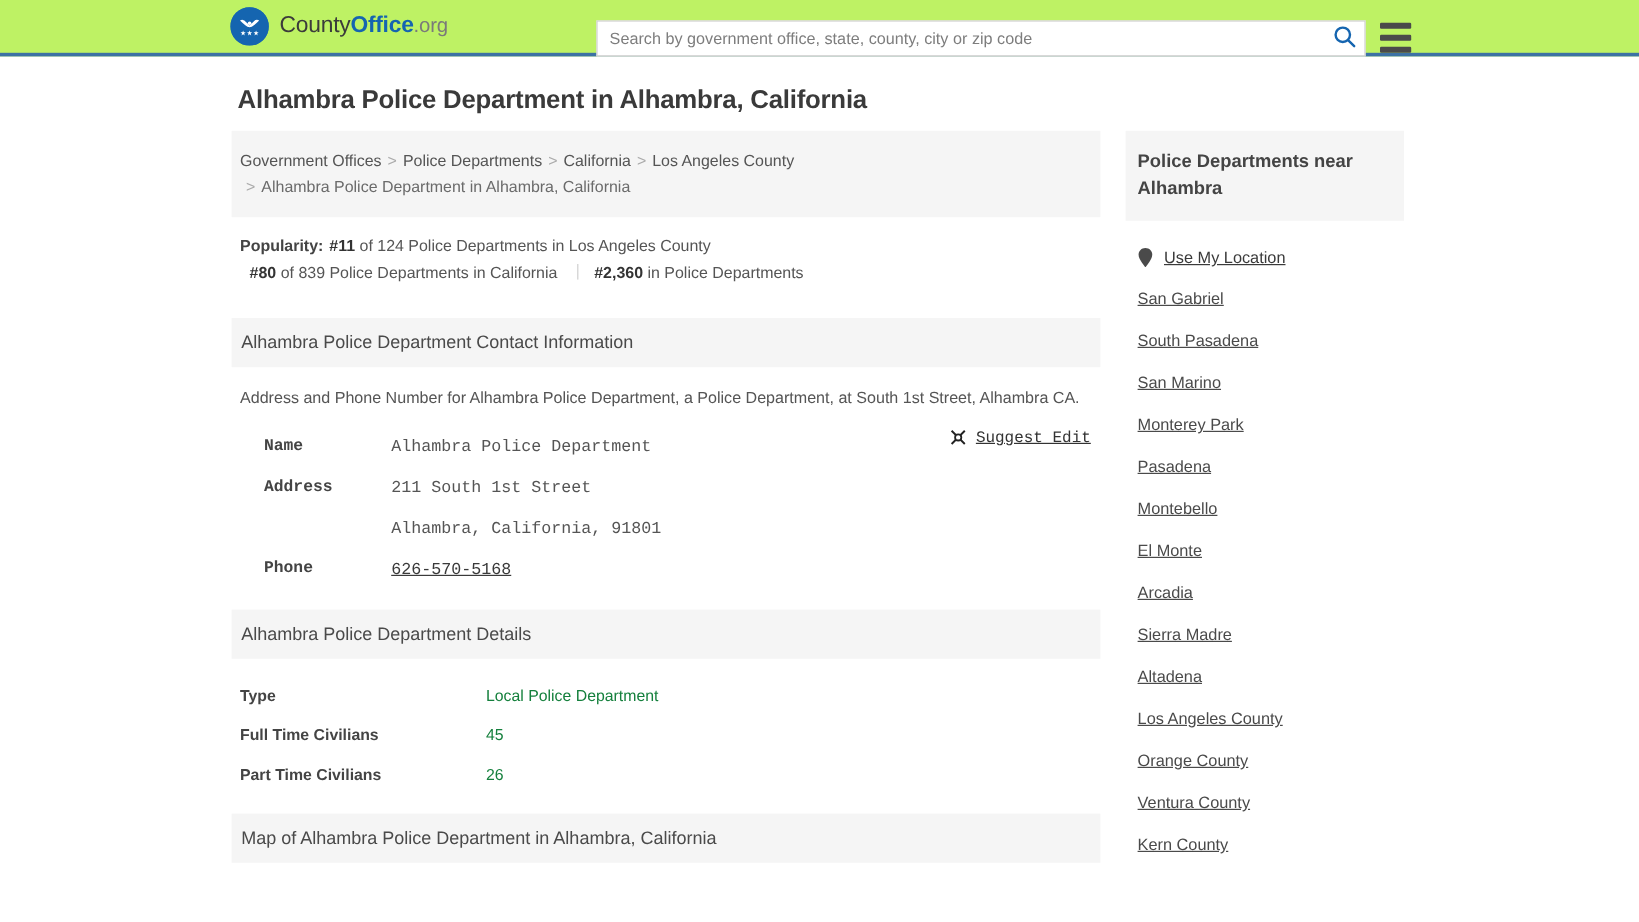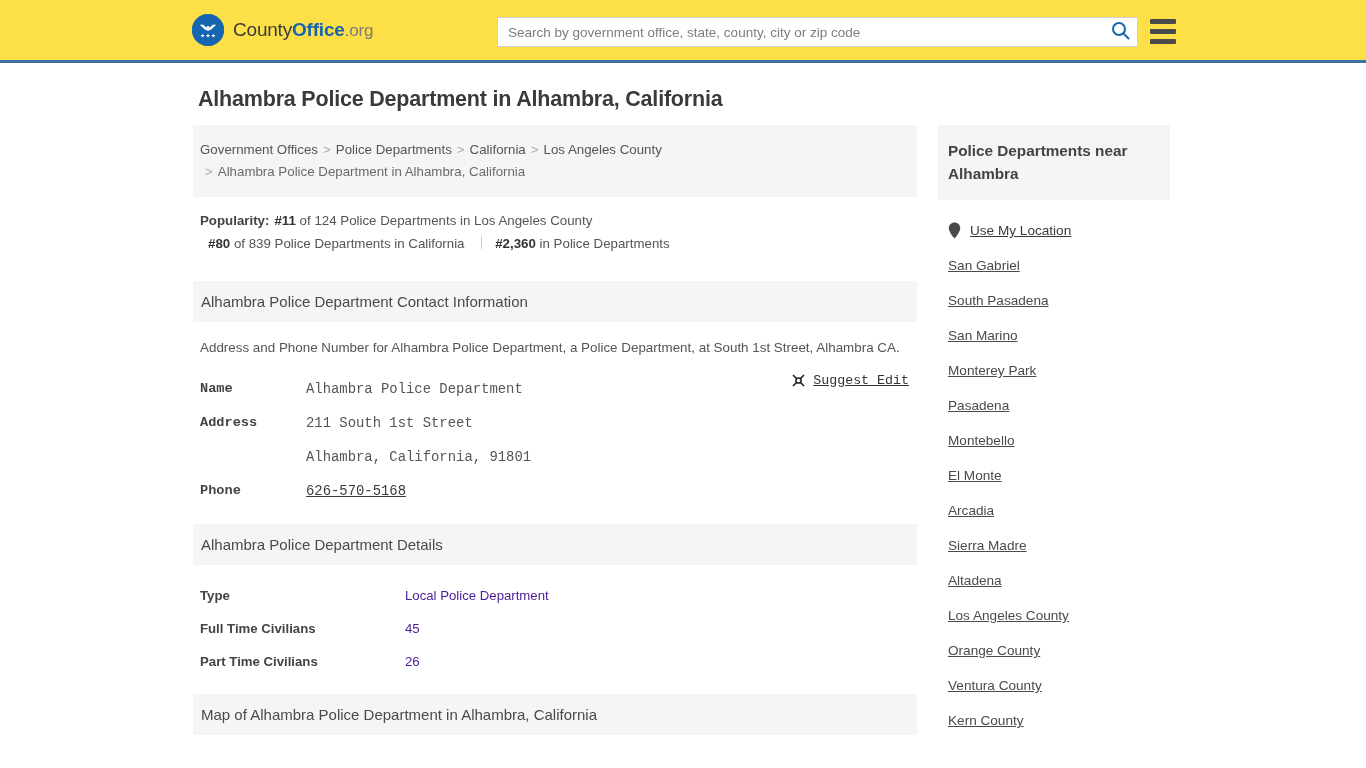--- a/index.html
+++ b/index.html
@@ -7,22 +7,22 @@
     margin: 0; padding: 0;
     width: 1366px; height: 768px;
     overflow: hidden;
     background: #ffffff;
     font-family: "Liberation Sans", sans-serif;
   }
 
   
   .site-header {
     position: relative;
-    height: 63px;
-    background: #fde047;
+    height: 47px;
+    background: #bef264;
     border-bottom: 3px solid #3d72a4;
     display: flex;
     align-items: center;
   }
   .logo-wrap {
     display: flex;
     align-items: center;
     margin-left: 192px;
     text-decoration: none;
   }
@@ -154,21 +154,21 @@
   .sec-desc {
     padding: 15px 8px 6px 7px;
     font-size: 13.4px;
     line-height: 21px;
     color: #555;
     max-width: 716px;
   }
 
   
   .kv-table { width: 100%; padding: 8px 0 0 0; position: relative; font-family: Liberation Mono, monospace; }
-  .kv-row { display: flex; align-items: center; padding: 5px 0 5px 7px; }
+  .kv-row { display: flex; align-items: center; padding: 5px 0 5px 7px; margin-left: 20px; }
   .kv-key {
     width: 106px;
     flex: 0 0 106px;
     font-size: 13.6px;
     font-weight: bold;
     color: #444;
     line-height: 24px;
   }
   .kv-val {
     font-size: 13.9px;
@@ -187,21 +187,21 @@
   }
   .suggest-edit .lbl { text-decoration: underline; }
   .suggest-edit .ico { margin-right: 7px; display: flex; }
 
   
   .det-row { display: flex; padding: 9px 0 9px 7px; }
   .det-key {
     width: 205px; flex: 0 0 205px;
     font-size: 13.2px; font-weight: bold; color: #444;
   }
-  .det-val { font-size: 13.2px; color: #4c1d95; }
+  .det-val { font-size: 13.2px; color: #15803d; }
 
   
   .side-head {
     background: #f5f5f5;
     padding: 14px 12px 15px 10px;
     font-size: 15.3px;
     font-weight: bold;
     color: #444;
     line-height: 23px;
   }

